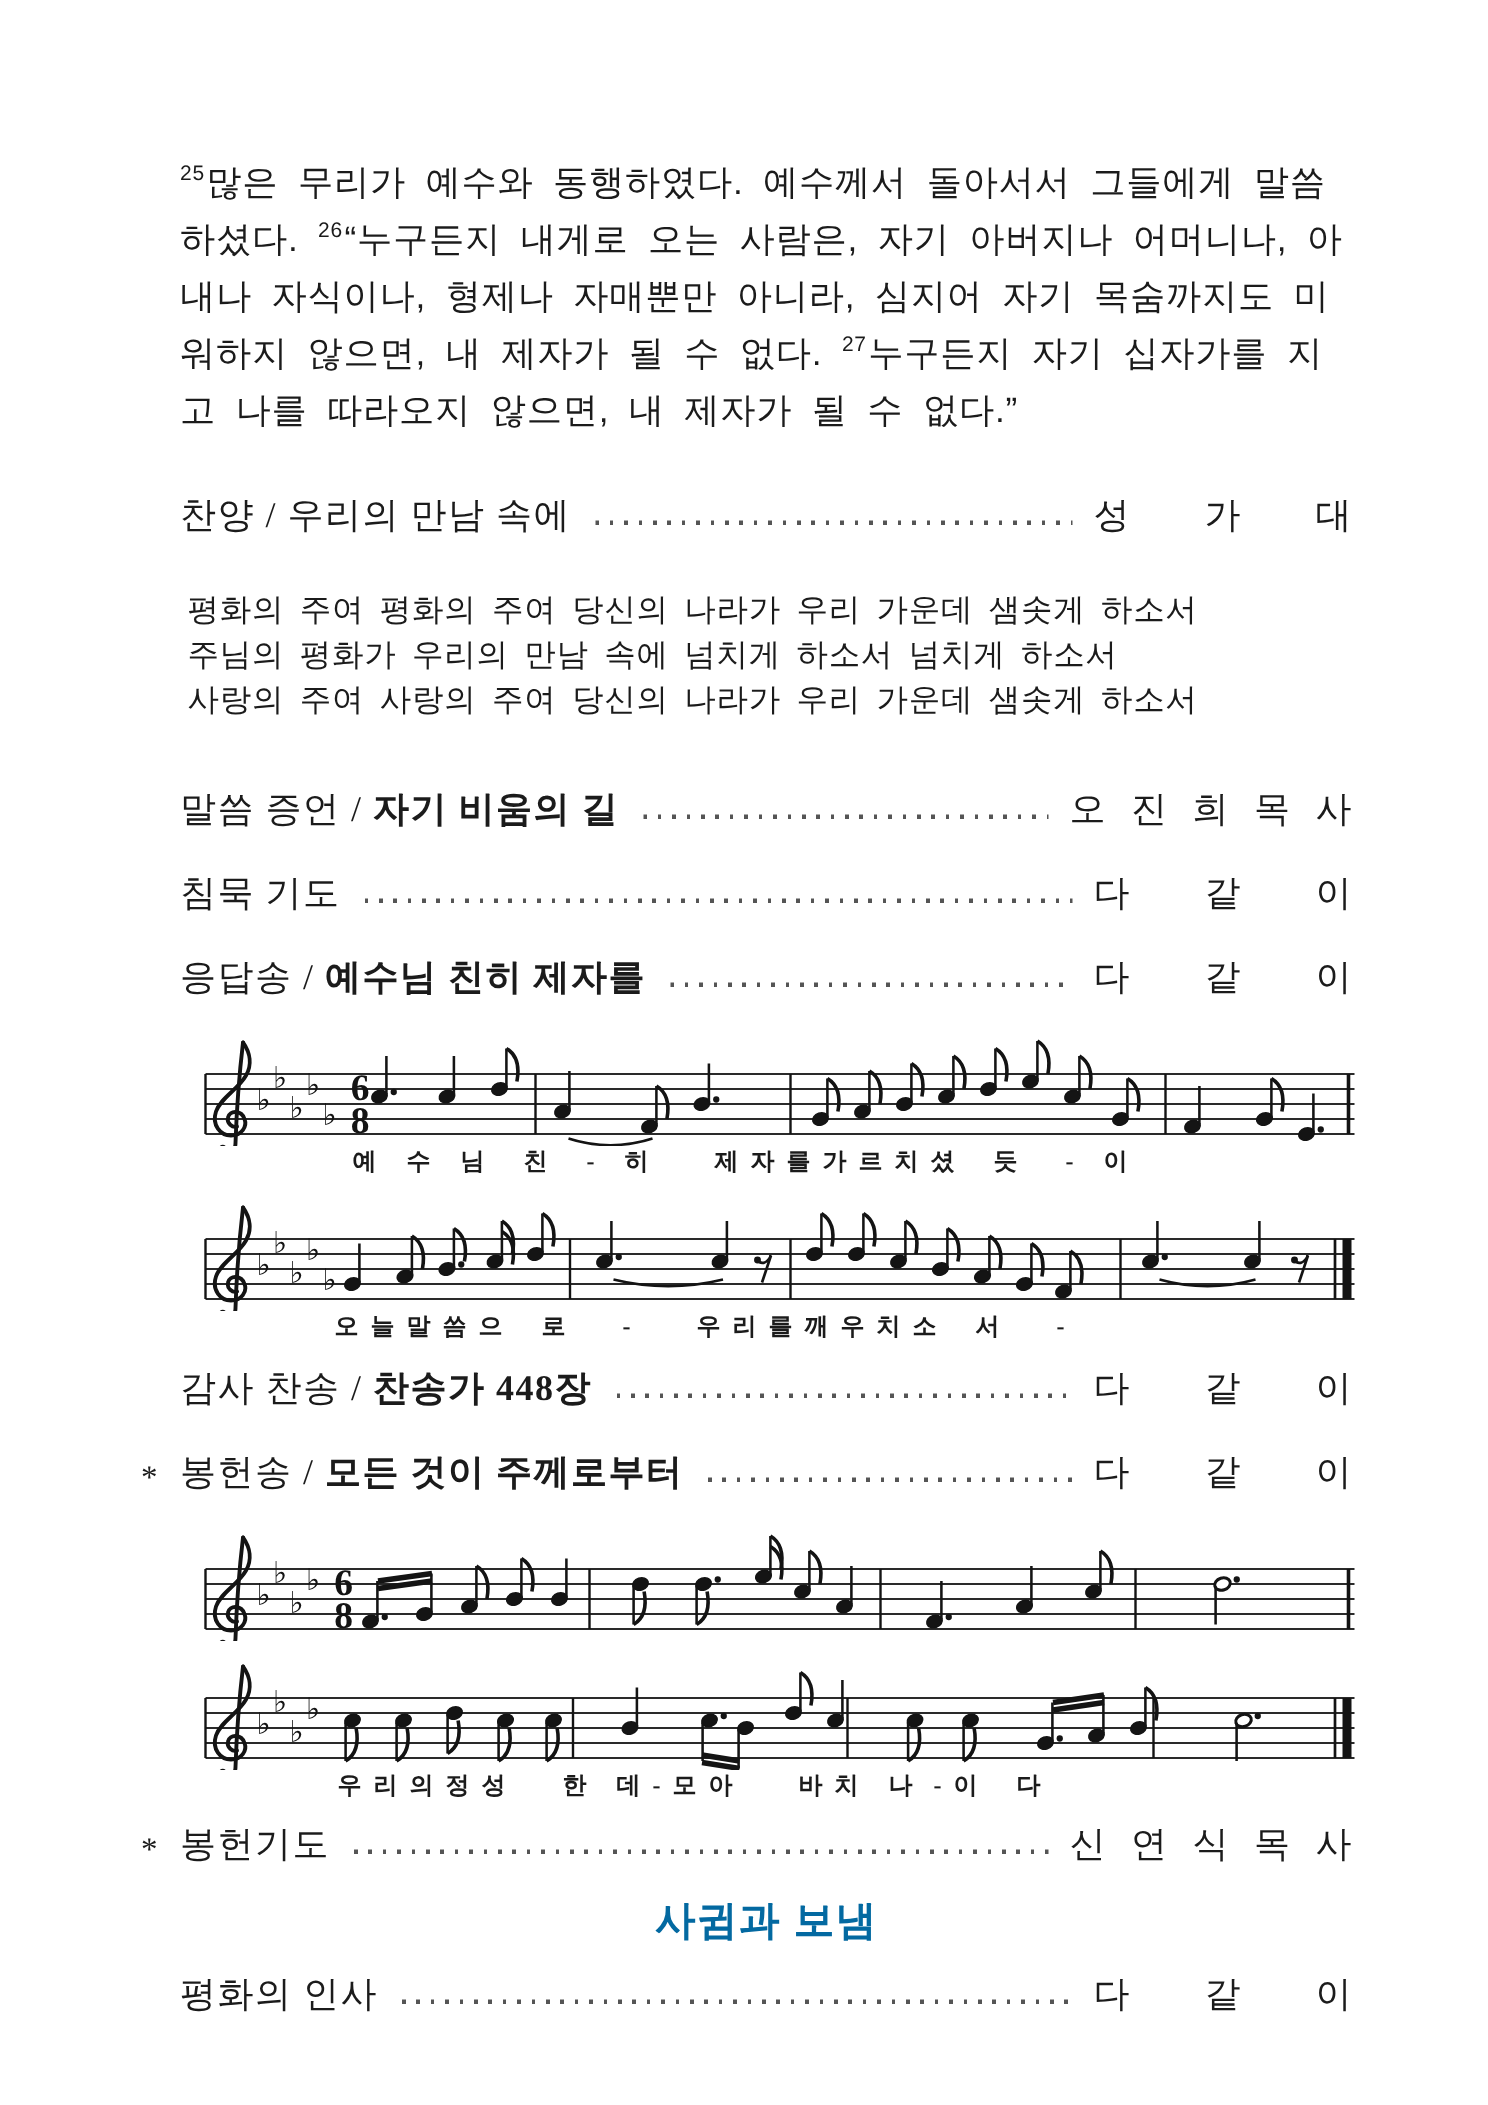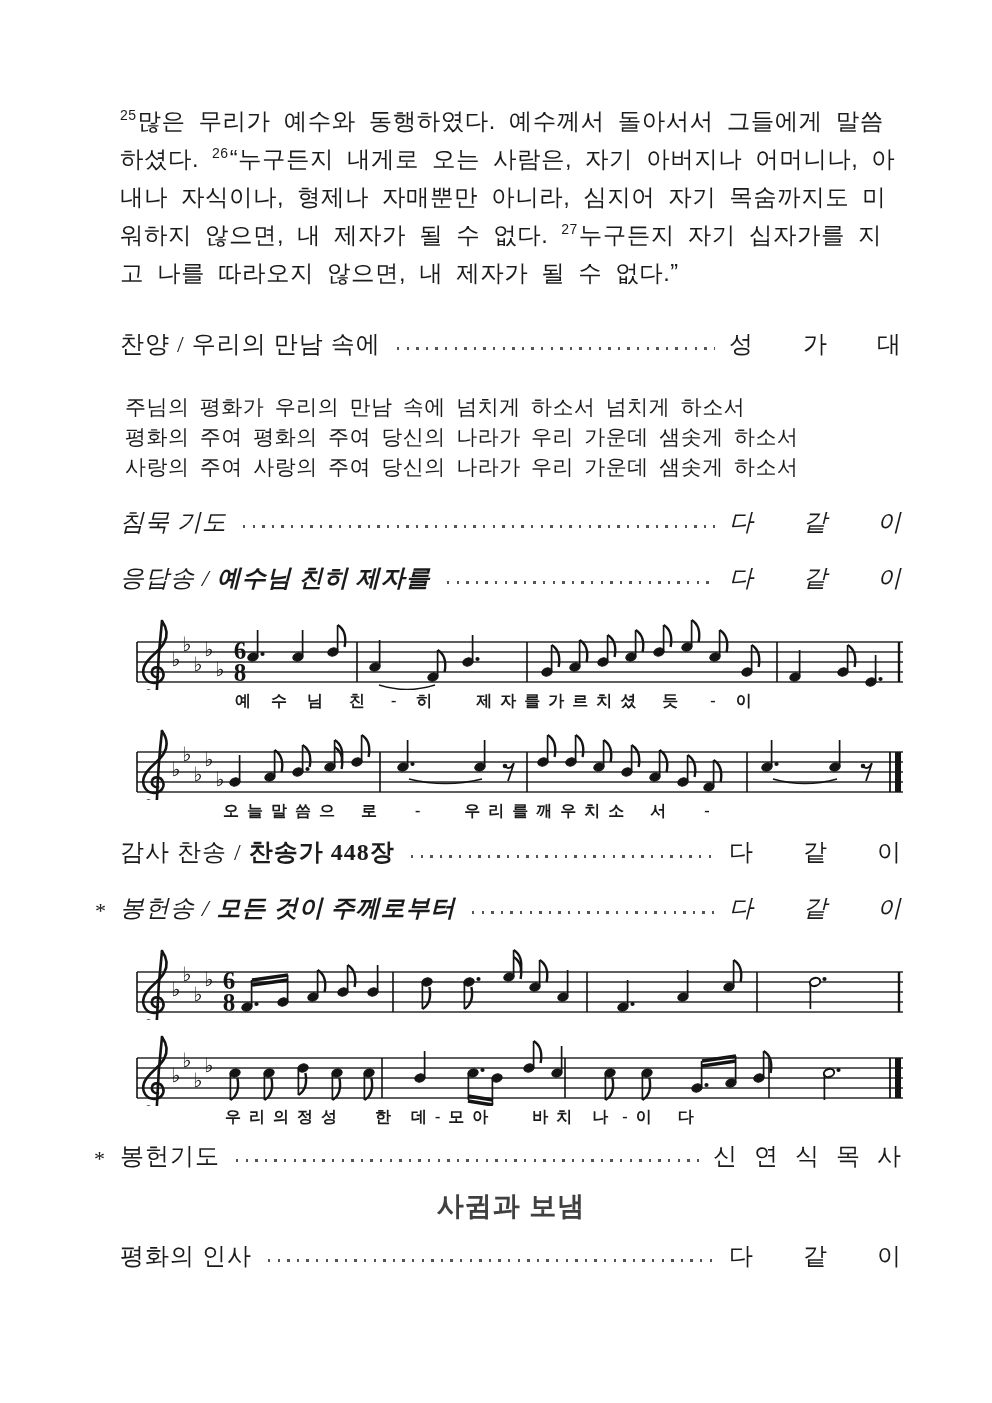--- a/index.html
+++ b/index.html
@@ -36,21 +36,21 @@
   .stave-lyric{font-size:16px;line-height:26px;letter-spacing:2px;white-space:pre;
     margin-top:-2px;font-weight:bold;font-family:"Liberation Serif","DejaVu Serif",serif;}
 
   
   .section-heading{font-family:"Liberation Sans","DejaVu Sans",sans-serif;
     font-weight:bold;font-size:27px;text-align:center;width:782px;letter-spacing:1px;}
 
   .mt-praise{margin-top:36px;}
   .mt-choir{margin-top:32px;}
   .mt-sermon{margin-top:42px;}
-  .mt-item{margin-top:24px;font-style:italic;}
+  .mt-item{margin-top:24px;}
   .mt-song{margin-top:20px;}
   .mt-thanks{margin-top:12px;}
   .mt-offprayer{margin-top:10px;}
   .mt-heading{margin-top:16px;}
   .mt-peace{margin-top:16px;}
 </style>
 </head>
 <body>
 
 <div class="page">
@@ -63,25 +63,35 @@
 
     <span class="item-left">
       <span class="item-label">찬양</span><span class="item-sep"> / </span><span class="item-title">우리의 만남 속에</span>
     </span>
     <span class="leader"></span>
     <span class="performer wide">성 가 대</span>
   </div>
 </div>
 
     <div class="choir-lyrics mt-choir" id="choir-lyrics">
+        <div>평화의 주여 평화의 주여 당신의 나라가 우리 가운데 샘솟게 하소서</div>
         <div>주님의 평화가 우리의 만남 속에 넘치게 하소서 넘치게 하소서</div>
-        <div>평화의 주여 평화의 주여 당신의 나라가 우리 가운데 샘솟게 하소서</div>
         <div>사랑의 주여 사랑의 주여 당신의 나라가 우리 가운데 샘솟게 하소서</div>
       </div>
 
+    <div class="mt-sermon item-slot">
+  <div class="order-item">
+
+    <span class="item-left">
+      <span class="item-label">말씀 증언</span><span class="item-sep"> / </span><span class="item-title bold">자기 비움의 길</span>
+    </span>
+    <span class="leader"></span>
+    <span class="performer name">오 진 희 목 사</span>
+  </div>
+</div>
     <div class="mt-item item-slot">
   <div class="order-item">
 
     <span class="item-left">
       <span class="item-label">침묵 기도</span>
     </span>
     <span class="leader"></span>
     <span class="performer wide">다 같 이</span>
   </div>
 </div>
@@ -423,21 +433,21 @@
   <div class="order-item">
     <span class="star">*</span>
     <span class="item-left">
       <span class="item-label">봉헌기도</span>
     </span>
     <span class="leader"></span>
     <span class="performer name">신 연 식 목 사</span>
   </div>
 </div>
 
-    <div class="section-heading mt-heading" id="fellowship-heading" style="color: #404040;">사귐과 보냄</div>
+    <div class="section-heading mt-heading" id="fellowship-heading" style="color: #0369a1;">사귐과 보냄</div>
 
     <div class="mt-peace item-slot">
   <div class="order-item">
 
     <span class="item-left">
       <span class="item-label">평화의 인사</span>
     </span>
     <span class="leader"></span>
     <span class="performer wide">다 같 이</span>
   </div>

